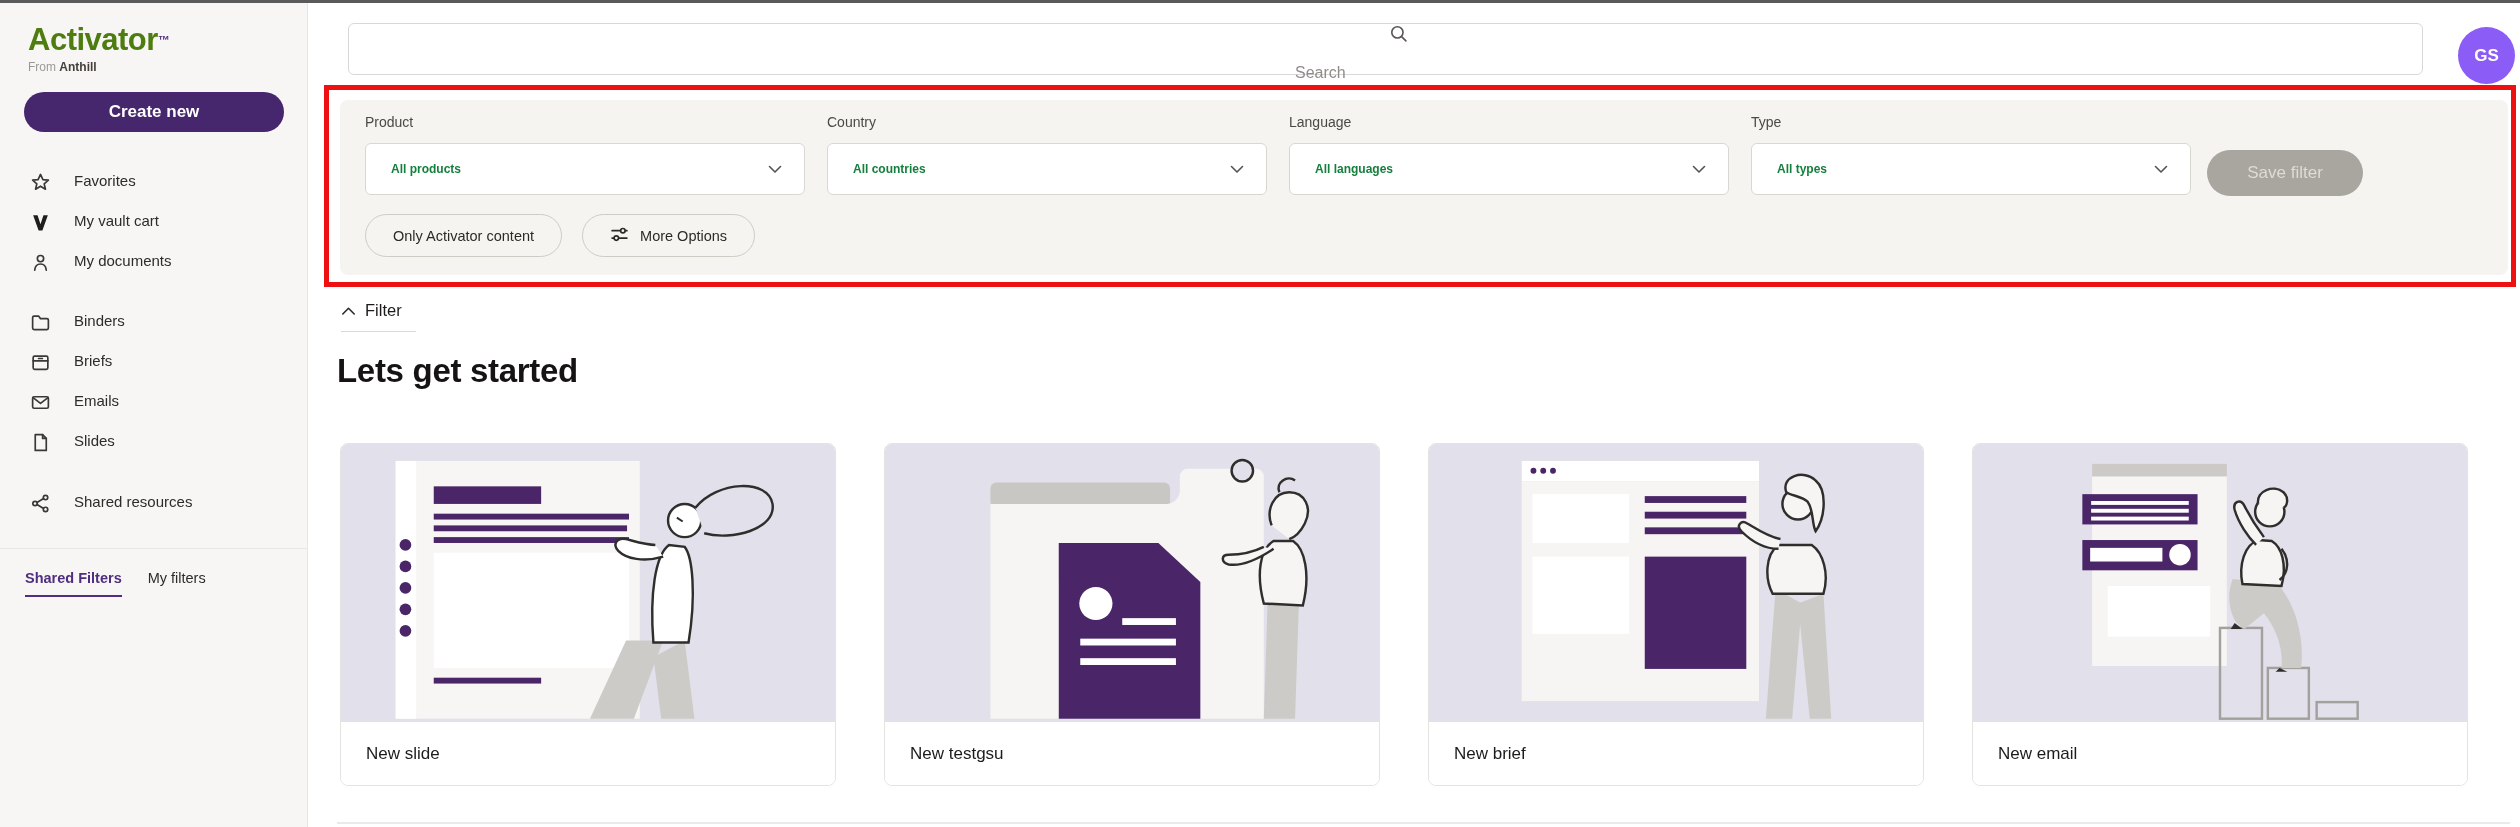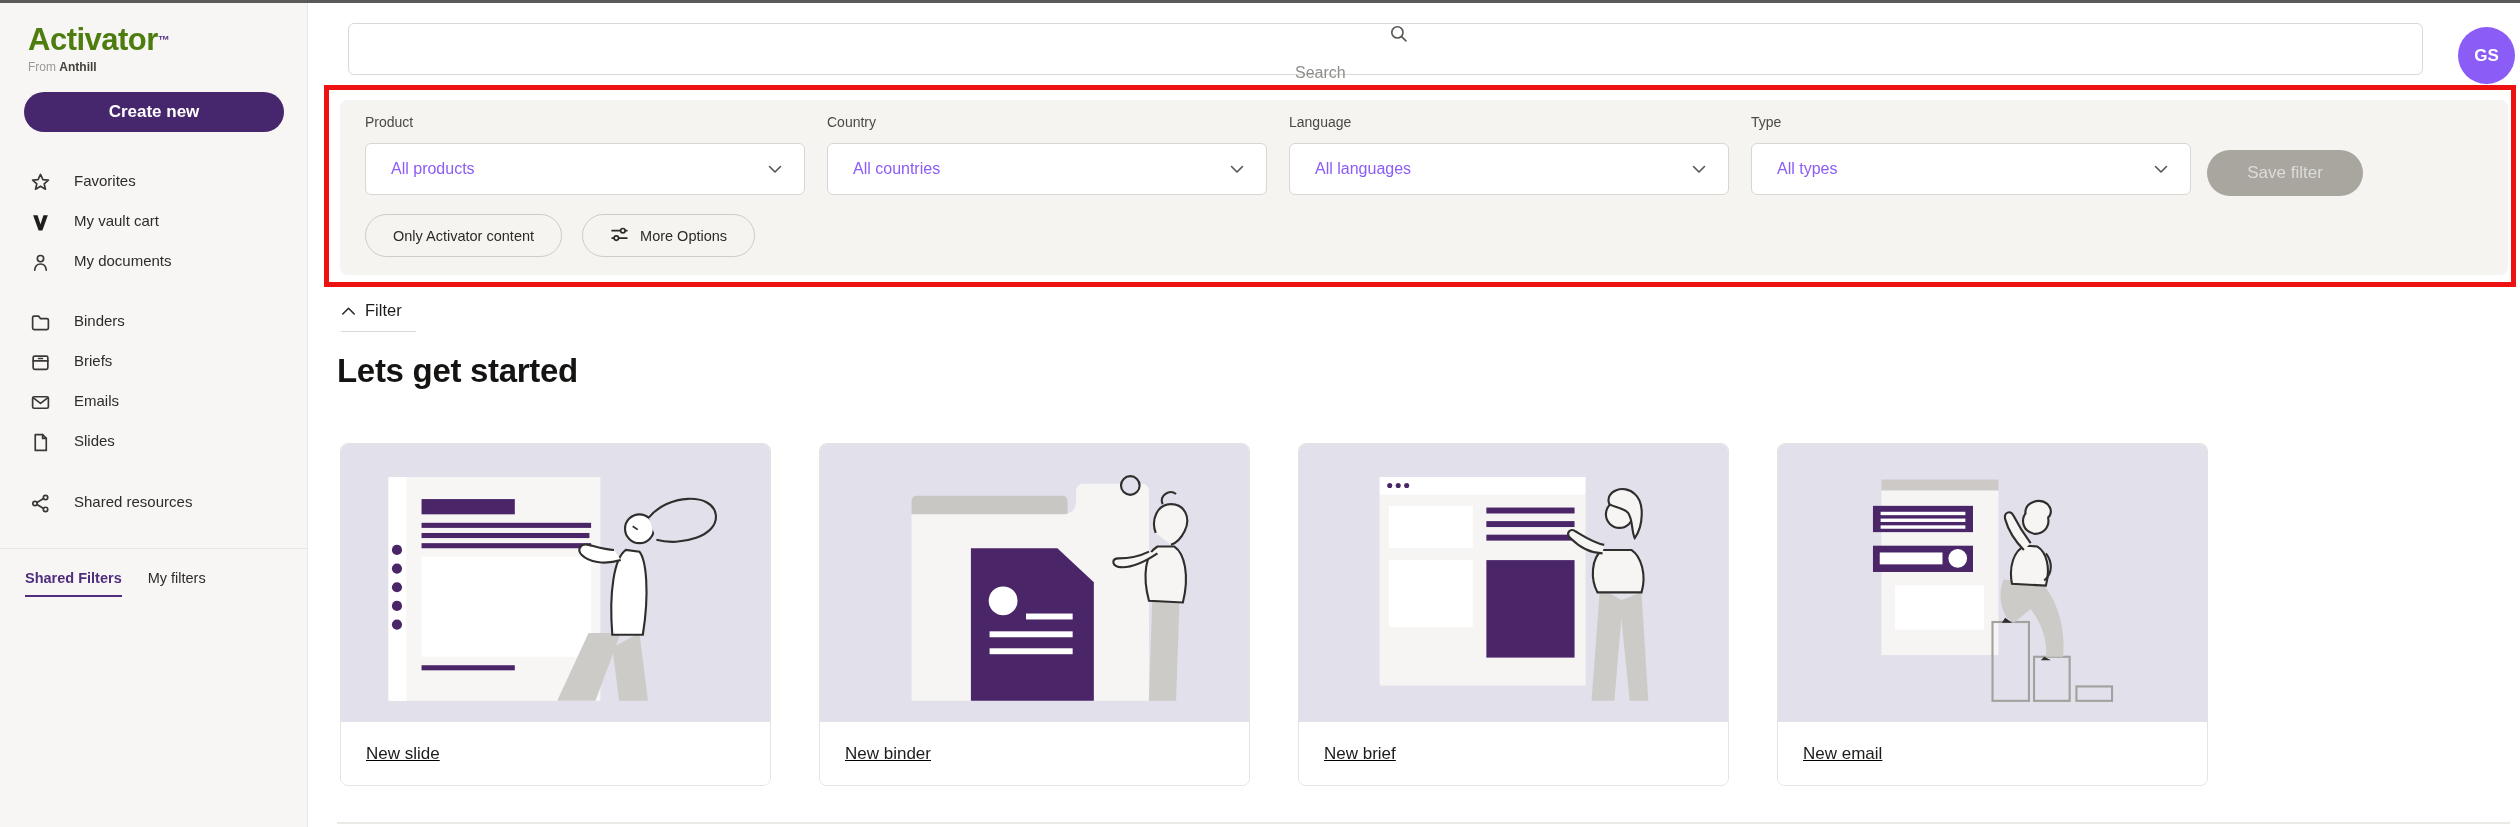--- a/index.html
+++ b/index.html
@@ -43,35 +43,35 @@
     color:#ffffff; font-size:17px; font-weight:700; display:flex; align-items:center; justify-content:center; cursor:pointer; }
 
   .annotation-box { position:absolute; left:16px; top:85px; width:2192px; height:202px; border:5px solid #ee1111; z-index:30; pointer-events:none; }
 
   .filter-panel { position:absolute; left:32px; top:100px; width:2168px; height:175px; background:#f5f4f1; border-radius:8px; }
   .fields { position:absolute; left:25px; top:14px; display:flex; gap:22px; }
   .field { width:440px; }
   .field-label { font-size:14px; color:#4b4946; margin-bottom:13px; }
   .select { height:52px; background:#ffffff; border:1px solid #d9d7d2; border-radius:6px; display:flex; align-items:center;
     padding:0 22px 0 25px; cursor:pointer; }
-  .select-value { flex:1; font-size:16px; color:#8b5cf6; }
+  .select-value { flex:1; font-size:12px; color:#15803d;font-weight:bold; }
   .save-btn { position:absolute; left:1867px; top:50px; width:156px; height:46px; border:none; border-radius:23px;
     background:#a9a59f; color:#dedcd7; font-size:17px; font-weight:400; font-family:inherit; cursor:default; }
   .chips { position:absolute; left:25px; top:114px; display:flex; gap:20px; }
   .chip { height:43px; border:1px solid #cfccc6; border-radius:22px; display:flex; align-items:center; gap:11px;
     padding:12px 27px; font-size:14.5px; color:#2b2a27; cursor:pointer; }
 
   .filter-toggle { position:absolute; left:33px; top:301px; display:inline-flex; align-items:center; gap:9px;
     padding:0 14px 11px 0; border-bottom:1px solid #dcd9d4; cursor:pointer; }
   .filter-toggle .lbl { font-size:16.5px; font-weight:500; color:#1c1b19; }
 
   .heading { position:absolute; left:29px; top:352px; font-size:33px; font-weight:600; color:#151412; letter-spacing:-0.3px; }
 
   .cards { position:absolute; left:32px; top:443px; display:flex; gap:48px; }
-  .card { width:431px; height:343px; background:#ffffff; border:1px solid #e5e3df; border-radius:8px; overflow:hidden; cursor:pointer;text-decoration:underline; }
+  .card { width:496px; height:343px; background:#ffffff; border:1px solid #e5e3df; border-radius:8px; overflow:hidden; cursor:pointer; }
   .card-image { height:278px; background:#e2e0ea; }
   .card-image svg { display:block; width:100%; height:100%; }
   .card-footer { height:64px; display:flex; align-items:center; padding-left:25px; background:#ffffff; }
   .card-footer .lbl { font-size:17px; color:#1d1c1a; }
 
   .bottom-divider { position:absolute; left:29px; top:822px; width:2173px; height:2px; background:#eceae6; }
 
   svg.stroke { fill:none; stroke:#3a3835; stroke-width:1.6; stroke-linecap:round; stroke-linejoin:round; }
 </style>
 </head>
@@ -311,21 +311,21 @@
             <rect x="200" y="216" width="98" height="7" fill="#ffffff"></rect>
 
             <path d="M392 155 L388 278 L420 278 L424 160 Z" fill="#cdcbc8"></path>
             <path d="M396 80 C390 64, 398 46, 414 46 C430 46, 438 62, 430 78 C426 86, 420 92, 414 94" fill="#f6f5f3" stroke="#2f2e2c" stroke-width="2.5"></path>
             <path d="M398 96 C384 104, 380 130, 388 160 L428 162 C436 130, 430 104, 418 96 Z" fill="#f6f5f3" stroke="#2f2e2c" stroke-width="2.5"></path>
             <path d="M398 104 C380 116, 364 122, 352 120 C344 118, 344 110, 352 110 C362 110, 376 108, 388 102" fill="#f6f5f3" stroke="#2f2e2c" stroke-width="2.5"></path>
             <path d="M404 46 C400 36, 412 28, 420 34" fill="none" stroke="#2f2e2c" stroke-width="2.5"></path>
           </svg>
         </div>
         <div class="card-footer">
-          <span class="lbl">New binder</span>
+          <span class="lbl">New testgsu</span>
         </div>
       </div>
 
       <div class="card">
         <div class="card-image">
           <svg viewBox="0 0 506 278">
             <rect x="95" y="14" width="243" height="21" fill="#ffffff"></rect>
             <g fill="#4a2568">
               <circle cx="107" cy="24" r="3"></circle>
                 <circle cx="117" cy="24" r="3"></circle>

